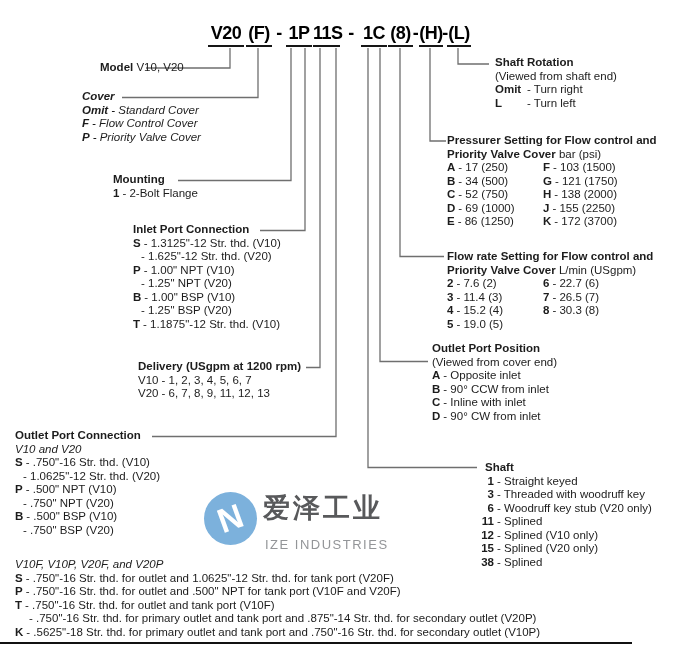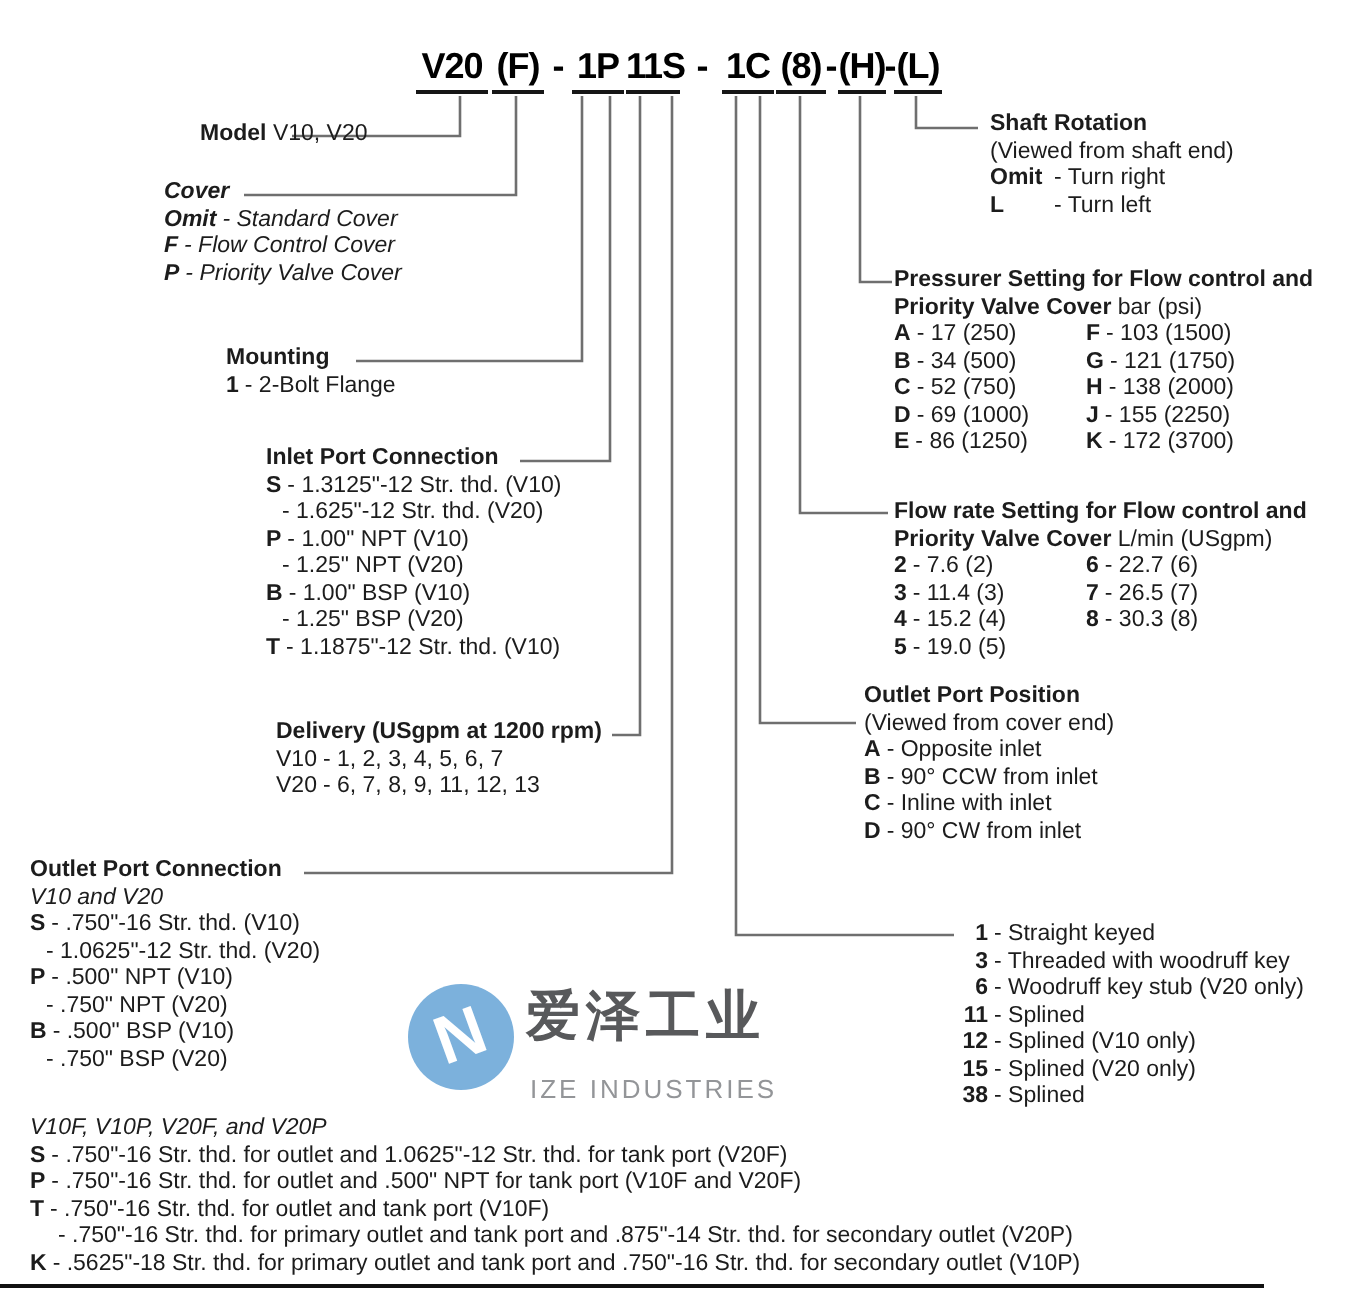--- a/index.html
+++ b/index.html
@@ -179,20 +179,21 @@
 <div class="sec" style="left:432px;top:342px;">
   <div class="heading">Outlet Port Position</div>
   <div class="note">(Viewed from cover end)</div>
   <div class="item"><b class="code">A</b><span>- Opposite inlet</span></div>
   <div class="item"><b class="code">B</b><span>- 90° CCW from inlet</span></div>
   <div class="item"><b class="code">C</b><span>- Inline with inlet</span></div>
   <div class="item"><b class="code">D</b><span>- 90° CW from inlet</span></div>
 </div>
 
 <div class="sec" style="left:477px;top:461px;">
+  <div class="heading" style="padding-left:8px;">Shaft</div>
   <div class="item"><span class="numcell">1</span><span>- Straight keyed</span></div>
   <div class="item"><span class="numcell">3</span><span>- Threaded with woodruff key</span></div>
   <div class="item"><span class="numcell">6</span><span>- Woodruff key stub (V20 only)</span></div>
   <div class="item"><span class="numcell">11</span><span>- Splined</span></div>
   <div class="item"><span class="numcell">12</span><span>- Splined (V10 only)</span></div>
   <div class="item"><span class="numcell">15</span><span>- Splined (V20 only)</span></div>
   <div class="item"><span class="numcell">38</span><span>- Splined</span></div>
 </div>
 
 <div class="logo-circle" style="background: rgb(124, 177, 220);">

